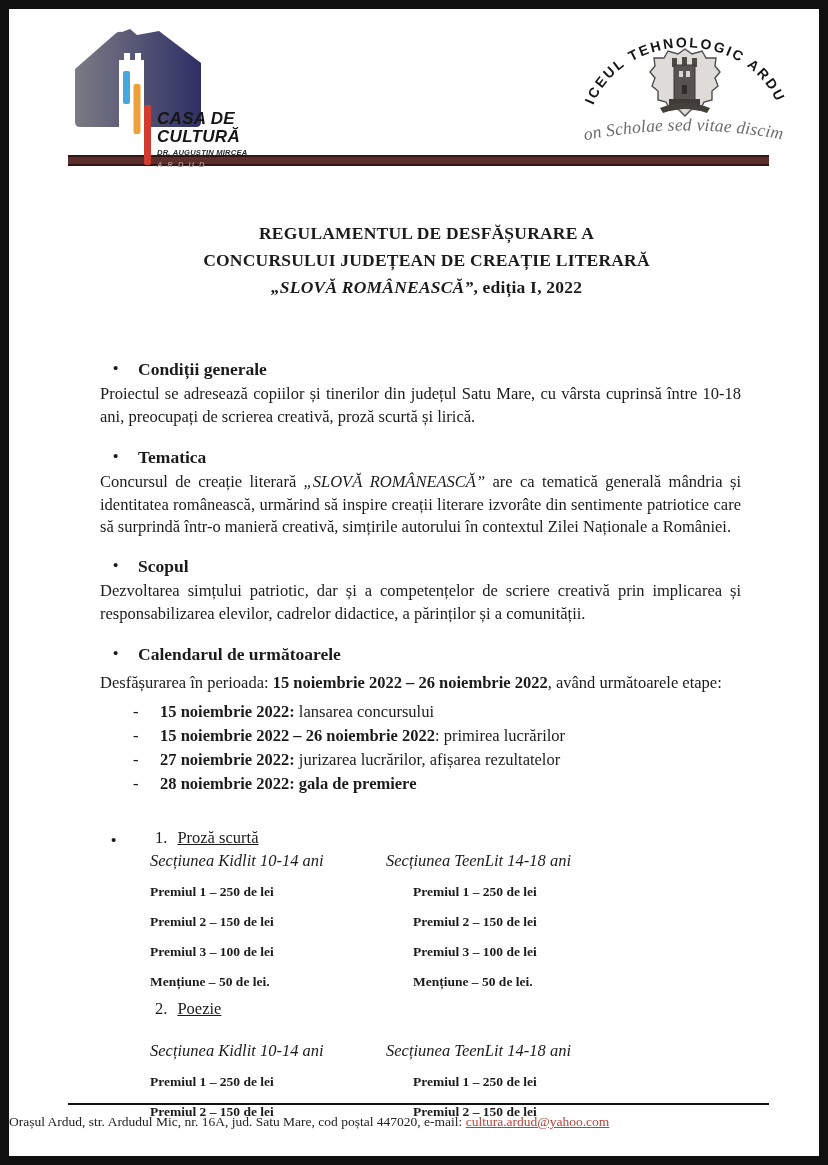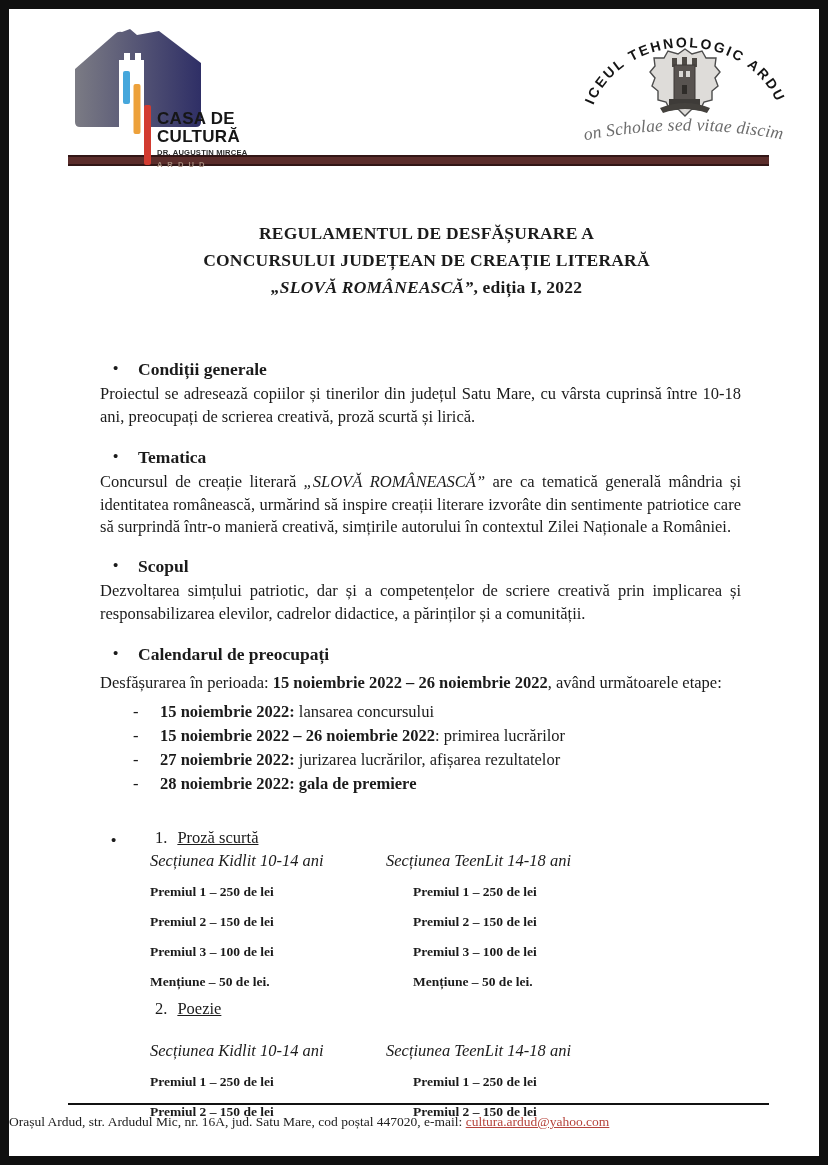--- a/index.html
+++ b/index.html
@@ -6,21 +6,21 @@
   .frame{
     position:relative;width:828px;height:1165px;background:#101010;
     font-family:"Liberation Serif", serif;color:#1b1b1b;
     margin:0 auto;overflow:hidden;
   }
   .sheet{
     position:absolute;left:9px;top:9px;right:9px;bottom:9px;background:#ffffff;
   }
   
   .header{position:relative;height:146px;}
-  .logo-left{position:absolute;left:58px;top:18px;}
+  .logo-left{position:absolute;left:58px;top:18px;font-style:italic;}
   .logo-right{position:absolute;right:26px;top:4px;}
   .rule{
     height:7px;margin-left:59px;margin-right:50px;
     background:#5b2d2b;border-top:2px solid #321616;border-bottom:2px solid #321616;
   }
   
   .doc-title{
     margin-top:54px;text-align:center;font-weight:bold;
     font-size:17.5px;line-height:27px;letter-spacing:.2px;padding-left:25px;
   }
@@ -139,21 +139,21 @@
       <p class="body-par"><span>Concursul de creație literară </span><i>„SLOVĂ ROMÂNEASCĂ”</i><span> are ca tematică generală mândria și identitatea românească, urmărind să inspire creații literare izvorâte din sentimente patriotice care să surprindă într-o manieră creativă, simțirile autorului în contextul Zilei Naționale a României.</span></p>
 
       <div class="sec-head m-scopul">
         <span class="bullet">•</span>
         <span>Scopul</span>
       </div>
       <p class="body-par">Dezvoltarea simțului patriotic, dar și a competențelor de scriere creativă prin implicarea și responsabilizarea elevilor, cadrelor didactice, a părinților și a comunității.</p>
 
       <div class="sec-head m-calendar">
         <span class="bullet">•</span>
-        <span>Calendarul de preocupați</span>
+        <span>Calendarul de următoarele</span>
       </div>
       <p class="body-par cal-intro"><span>Desfășurarea în perioada:  </span><b>15 noiembrie 2022 – 26 noiembrie 2022</b><span>, având următoarele etape:</span></p>
       <div class="cal-list">
         <div class="cal-item"><span class="dash">-</span><b>15 noiembrie 2022:</b><span> lansarea concursului</span></div>
         <div class="cal-item"><span class="dash">-</span><b>15 noiembrie 2022 – 26 noiembrie 2022</b><span>: primirea lucrărilor</span></div>
         <div class="cal-item"><span class="dash">-</span><b>27 noiembrie 2022:</b><span> jurizarea lucrărilor, afișarea rezultatelor</span></div>
         <div class="cal-item"><span class="dash">-</span><b>28 noiembrie 2022: gala de premiere</b><span></span></div>
       </div>
 
       <div class="sec-head big m-premii">

